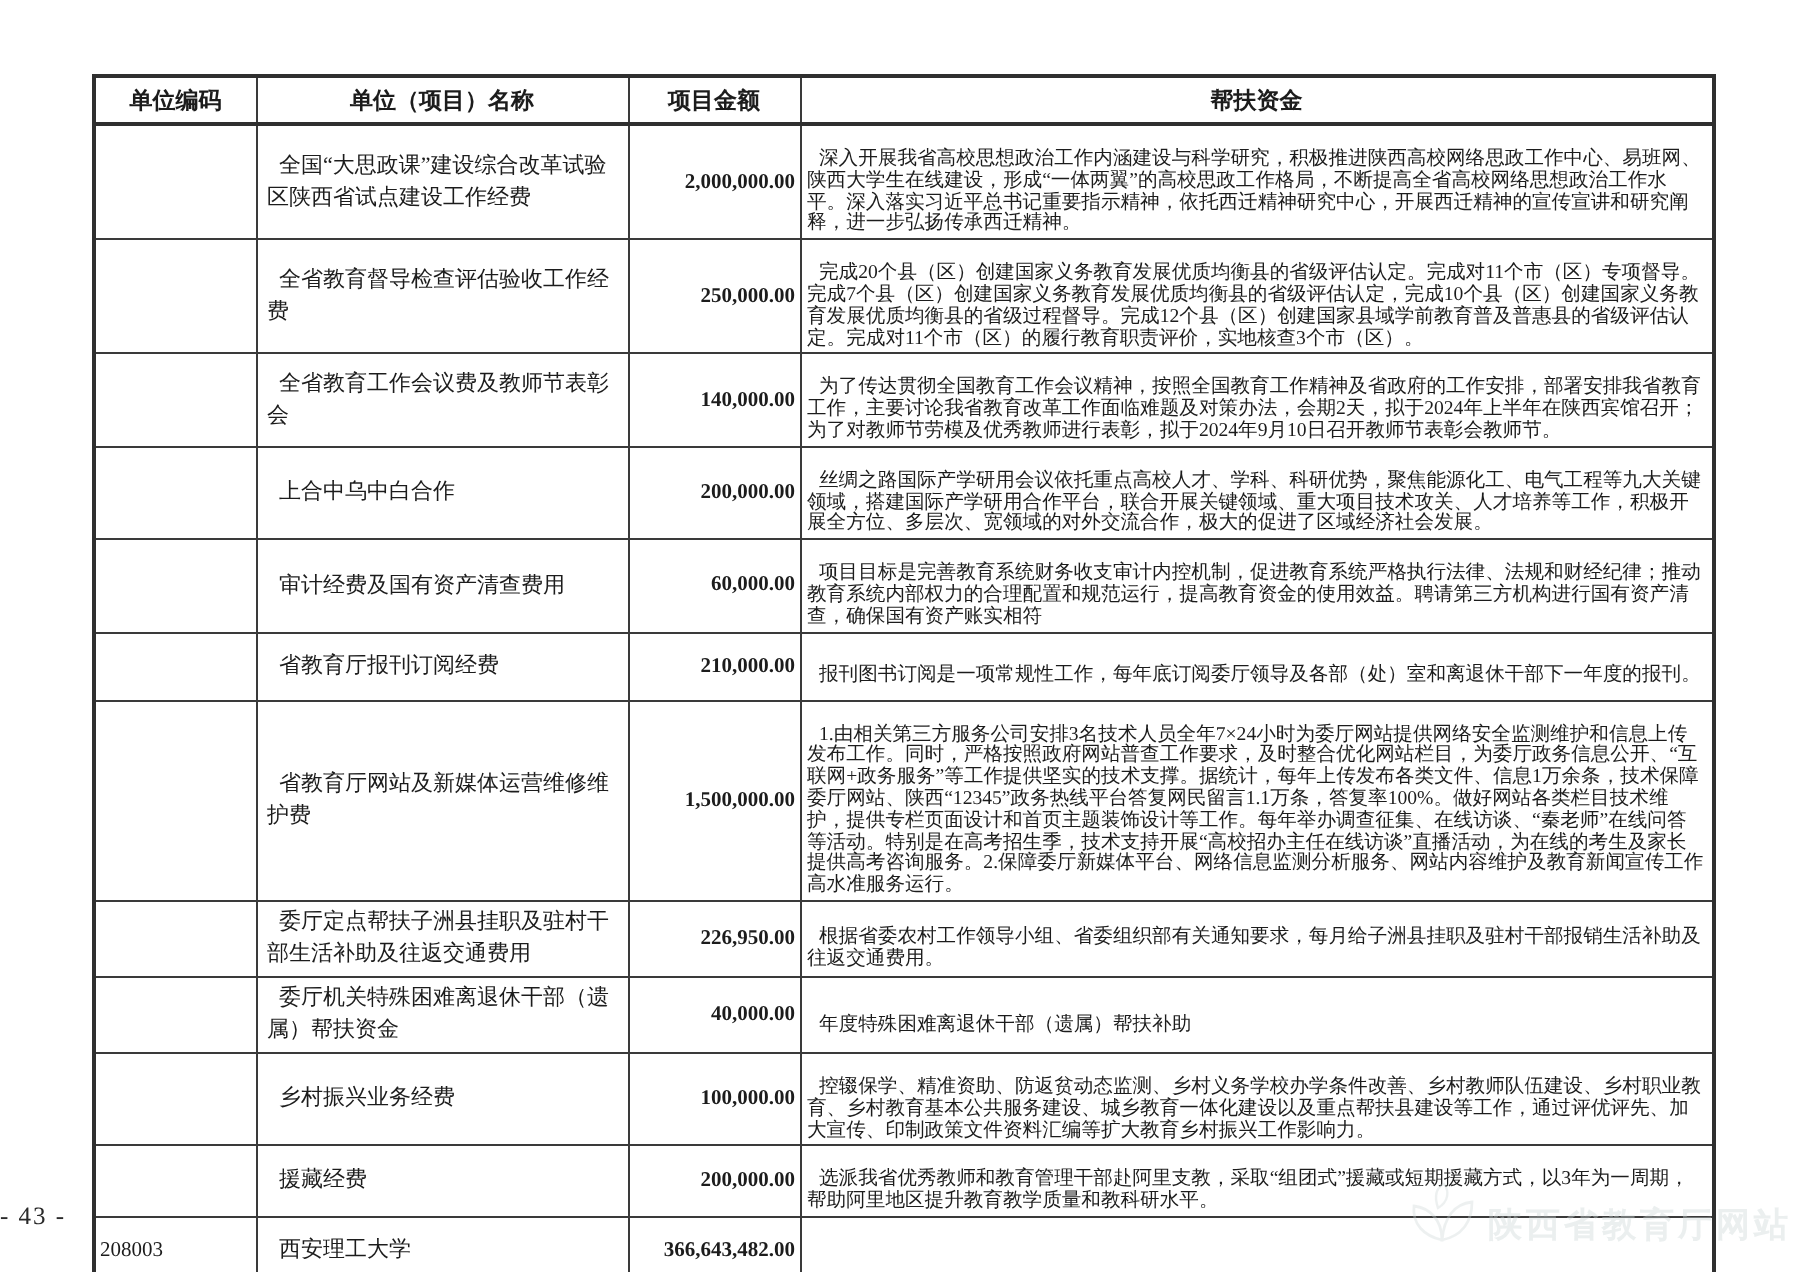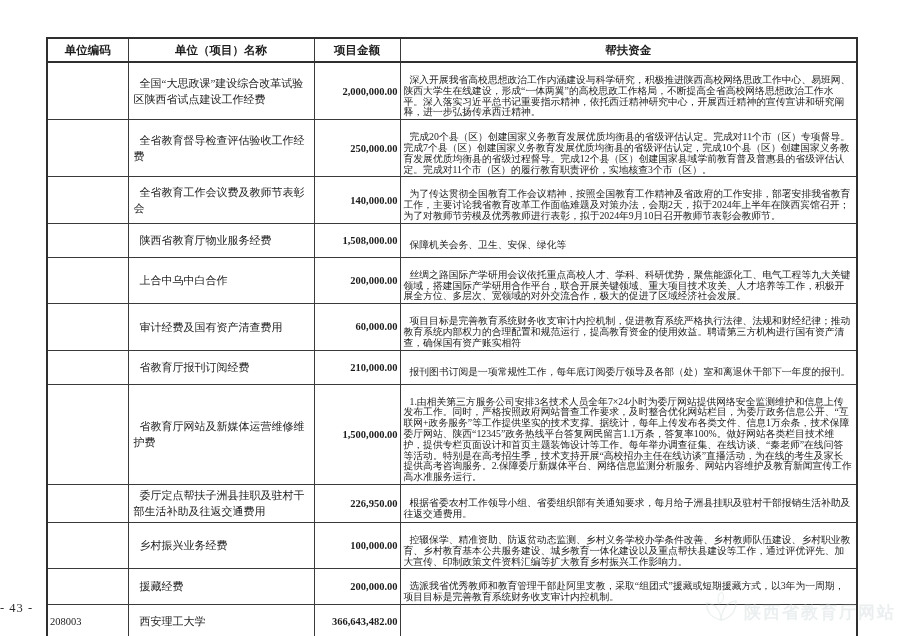--- a/index.html
+++ b/index.html
@@ -94,26 +94,20 @@
         <td class="col-desc">完成20个县（区）创建国家义务教育发展优质均衡县的省级评估认定。完成对11个市（区）专项督导。完成7个县（区）创建国家义务教育发展优质均衡县的省级评估认定，完成10个县（区）创建国家义务教育发展优质均衡县的省级过程督导。完成12个县（区）创建国家县域学前教育普及普惠县的省级评估认定。完成对11个市（区）的履行教育职责评价，实地核查3个市（区）。</td>
       </tr>
       <tr>
         <td class="col-code"></td>
         <td class="col-name">全省教育工作会议费及教师节表彰会</td>
         <td class="col-amount">140,000.00</td>
         <td class="col-desc">为了传达贯彻全国教育工作会议精神，按照全国教育工作精神及省政府的工作安排，部署安排我省教育工作，主要讨论我省教育改革工作面临难题及对策办法，会期2天，拟于2024年上半年在陕西宾馆召开；为了对教师节劳模及优秀教师进行表彰，拟于2024年9月10日召开教师节表彰会教师节。</td>
       </tr>
       <tr>
         <td class="col-code"></td>
-        <td class="col-name">陕西省教育厅物业服务经费</td>
-        <td class="col-amount">1,508,000.00</td>
-        <td class="col-desc">保障机关会务、卫生、安保、绿化等</td>
-      </tr>
-      <tr>
-        <td class="col-code"></td>
         <td class="col-name">上合中乌中白合作</td>
         <td class="col-amount">200,000.00</td>
         <td class="col-desc">丝绸之路国际产学研用会议依托重点高校人才、学科、科研优势，聚焦能源化工、电气工程等九大关键领域，搭建国际产学研用合作平台，联合开展关键领域、重大项目技术攻关、人才培养等工作，积极开展全方位、多层次、宽领域的对外交流合作，极大的促进了区域经济社会发展。</td>
       </tr>
       <tr>
         <td class="col-code"></td>
         <td class="col-name">审计经费及国有资产清查费用</td>
         <td class="col-amount">60,000.00</td>
         <td class="col-desc">项目目标是完善教育系统财务收支审计内控机制，促进教育系统严格执行法律、法规和财经纪律；推动教育系统内部权力的合理配置和规范运行，提高教育资金的使用效益。聘请第三方机构进行国有资产清查，确保国有资产账实相符</td>
       </tr>
@@ -130,29 +124,35 @@
         <td class="col-desc">1.由相关第三方服务公司安排3名技术人员全年7×24小时为委厅网站提供网络安全监测维护和信息上传发布工作。同时，严格按照政府网站普查工作要求，及时整合优化网站栏目，为委厅政务信息公开、“互联网+政务服务”等工作提供坚实的技术支撑。据统计，每年上传发布各类文件、信息1万余条，技术保障委厅网站、陕西“12345”政务热线平台答复网民留言1.1万条，答复率100%。做好网站各类栏目技术维护，提供专栏页面设计和首页主题装饰设计等工作。每年举办调查征集、在线访谈、“秦老师”在线问答等活动。特别是在高考招生季，技术支持开展“高校招办主任在线访谈”直播活动，为在线的考生及家长提供高考咨询服务。2.保障委厅新媒体平台、网络信息监测分析服务、网站内容维护及教育新闻宣传工作高水准服务运行。</td>
       </tr>
       <tr>
         <td class="col-code"></td>
         <td class="col-name">委厅定点帮扶子洲县挂职及驻村干部生活补助及往返交通费用</td>
         <td class="col-amount">226,950.00</td>
         <td class="col-desc">根据省委农村工作领导小组、省委组织部有关通知要求，每月给子洲县挂职及驻村干部报销生活补助及往返交通费用。</td>
       </tr>
       <tr>
         <td class="col-code"></td>
+        <td class="col-name">委厅机关特殊困难离退休干部（遗属）帮扶资金</td>
+        <td class="col-amount">40,000.00</td>
+        <td class="col-desc">年度特殊困难离退休干部（遗属）帮扶补助</td>
+      </tr>
+      <tr>
+        <td class="col-code"></td>
         <td class="col-name">乡村振兴业务经费</td>
         <td class="col-amount">100,000.00</td>
         <td class="col-desc">控辍保学、精准资助、防返贫动态监测、乡村义务学校办学条件改善、乡村教师队伍建设、乡村职业教育、乡村教育基本公共服务建设、城乡教育一体化建设以及重点帮扶县建设等工作，通过评优评先、加大宣传、印制政策文件资料汇编等扩大教育乡村振兴工作影响力。</td>
       </tr>
       <tr>
         <td class="col-code"></td>
         <td class="col-name">援藏经费</td>
         <td class="col-amount">200,000.00</td>
-        <td class="col-desc">选派我省优秀教师和教育管理干部赴阿里支教，采取“组团式”援藏或短期援藏方式，以3年为一周期，项目目标是完善教育系统财务收支审计内控机制。</td>
+        <td class="col-desc">选派我省优秀教师和教育管理干部赴阿里支教，采取“组团式”援藏或短期援藏方式，以3年为一周期，帮助阿里地区提升教育教学质量和教科研水平。</td>
       </tr>
       <tr>
         <td class="col-code">208003</td>
         <td class="col-name">西安理工大学</td>
         <td class="col-amount">366,643,482.00</td>
         <td class="col-desc"></td>
       </tr>
       <tr>
         <td class="col-code"></td>
         <td class="col-name">出国出境</td>

